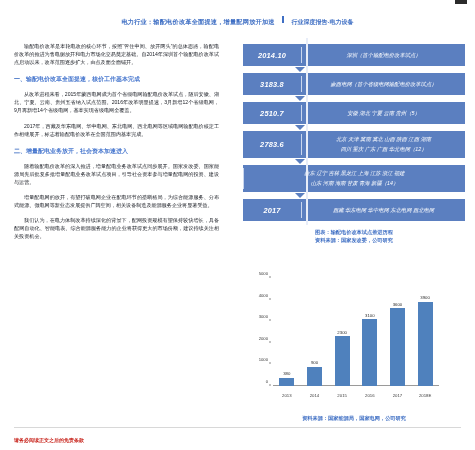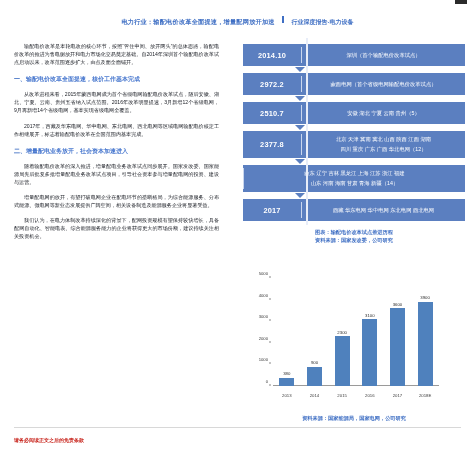--- a/index.html
+++ b/index.html
@@ -24,21 +24,21 @@
   .sec-head{font-size:6px;font-weight:bold;color:#4a79cf;margin:9px 0 6px 0;
         filter:blur(.35px);}
   .sec-head .num{color:#2f63bf;}
 
   
   .right-col{position:absolute;left:243px;top:44px;width:222px;}
 
   
   .timeline{position:relative;}
   .tl-row{position:relative;display:flex;align-items:stretch;
-          background:#5b7fc0;margin-bottom:7px;}
+          background:#5b7fc0;margin-bottom:7px;font-style:italic;}
   .tl-row .yr{width:58px;min-height:22px;display:flex;align-items:center;
           justify-content:center;font-size:7.4px;font-weight:bold;color:#ffffff;
           letter-spacing:.2px;}
   .tl-row .div{width:1px;background:#c9d6ee;margin:3px 0;}
   .tl-row .desc{flex:1;display:flex;align-items:center;justify-content:center;
           text-align:center;font-size:5.3px;color:#ffffff;line-height:9px;
           padding:4px 5px;filter:blur(.25px);}
   .tl-row.two .desc{line-height:9.5px;}
   
   .chev{position:absolute;left:52px;bottom:-6px;width:0;height:0;z-index:2;
@@ -114,35 +114,35 @@
     <div class="tl-spine"></div>
 
     <div class="tl-row">
       <div class="yr">2014.10</div>
       <div class="div"></div>
       <div class="desc">深圳（首个输配电价改革试点）</div>
       <div class="chev"></div>
     </div>
 
     <div class="tl-row">
-      <div class="yr">2972.2</div>
+      <div class="yr">3183.8</div>
       <div class="div"></div>
       <div class="desc">蒙西电网（首个省级电网输配电价改革试点）</div>
       <div class="chev"></div>
     </div>
 
     <div class="tl-row">
       <div class="yr">2510.7</div>
       <div class="div"></div>
       <div class="desc">安徽 湖北 宁夏 云南 贵州（5）</div>
       <div class="chev"></div>
     </div>
 
     <div class="tl-row two">
-      <div class="yr">2377.8</div>
+      <div class="yr">2783.6</div>
       <div class="div"></div>
       <div class="desc">北京 天津 冀南 冀北 山西 陕西 江西 湖南<br>四川 重庆 广东 广西 华北电网（12）</div>
       <div class="chev"></div>
     </div>
 
     <div class="tl-row two">
       <div class="div"></div>
       <div class="desc">蒙东 辽宁 吉林 黑龙江 上海 江苏 浙江 福建<br>山东 河南 海南 甘肃 青海 新疆（14）</div>
       <div class="chev"></div>
     </div>

